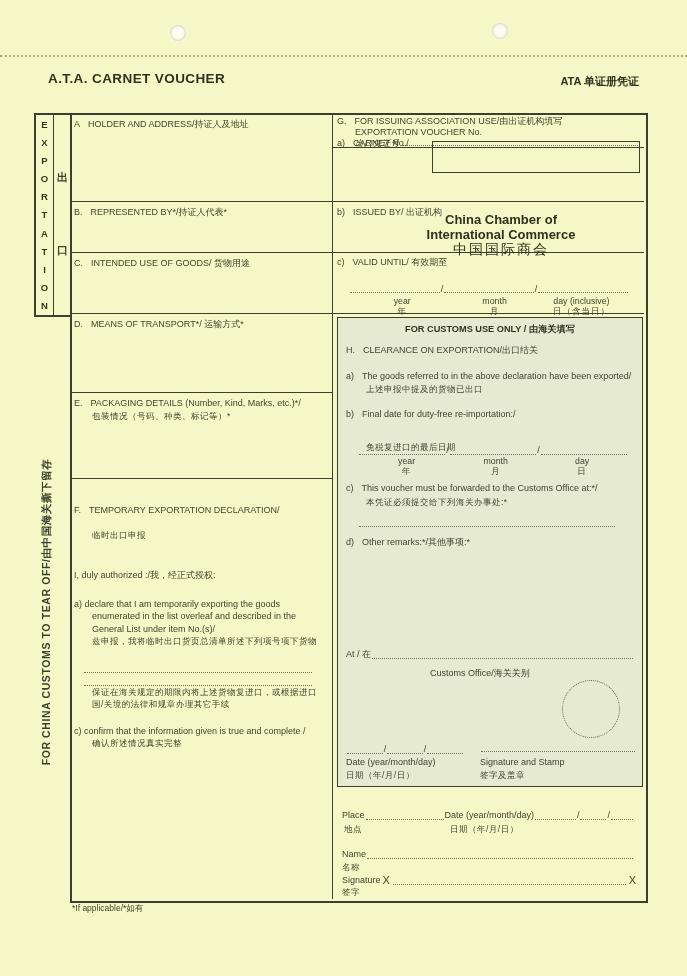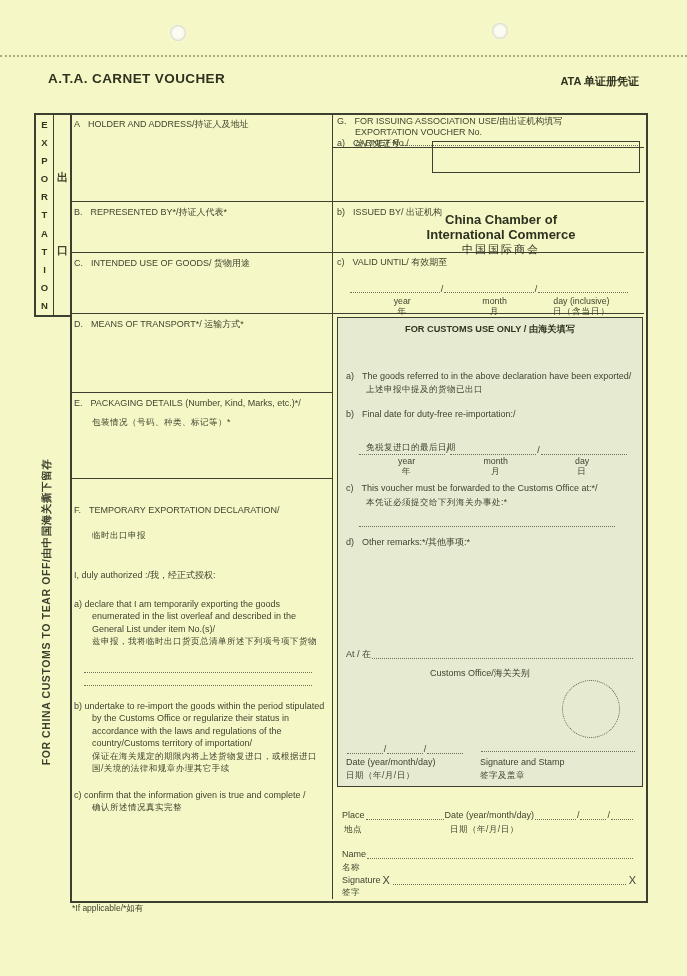--- a/index.html
+++ b/index.html
@@ -30,21 +30,21 @@
   .hang{padding-left:18px;text-indent:-18px;}
   .hang .lab{margin-right:8px;}
   .dotrow{display:flex;align-items:flex-end;}
   .dotfill{flex:1 1 auto;border-bottom:1.5px dotted #6e7057;margin:0 1px 2px;height:8px;}
   .df-fix{flex:0 0 auto;}
   .sec{position:absolute;}
   
   .carnetbox{position:absolute;left:95px;top:4px;width:206px;height:30px;border:1.5px solid #3d4031;}
   .issuer{position:absolute;left:30px;right:4px;top:6px;text-align:center;color:#2e311f;}
   .issuer .l1{font-size:13px;font-weight:bold;line-height:15px;}
-  .issuer .l3{font-size:11px;letter-spacing:2px;margin-top:1px;}
+  .issuer .l3{font-size:14px;letter-spacing:2px;margin-top:1px;}
   .ymd{display:flex;text-align:center;}
   .ymd>div{line-height:10px;}
   .ymd .en{font-size:8.8px;}
   .ymd .zh{font-size:8.5px;letter-spacing:1px;}
   
   .customs{position:absolute;left:337px;top:317px;width:306px;height:470px;background:#e6ead1;border:1.5px solid #3d4031;box-sizing:border-box;}
   .customs .abs{position:absolute;}
   .cust-header{left:0;right:0;top:5px;text-align:center;font-weight:bold;font-size:9.2px;color:#33361f;}
   .stampcircle{position:absolute;left:224px;top:362px;width:56px;height:56px;border:1.5px dotted #5c5f49;border-radius:50%;}
   .bottomsec{position:absolute;left:332px;top:787px;width:312px;height:112px;}
@@ -103,38 +103,37 @@
     <div class="hang"><span class="lab">B.</span><span>REPRESENTED BY*/持证人代表*</span></div>
   </div>
   <div class="sec t9" style="left:74px;top:257px;width:252px;">
     <div class="hang"><span class="lab">C.</span><span>INTENDED USE OF GOODS/ 货物用途</span></div>
   </div>
   <div class="sec t9" style="left:74px;top:318px;width:252px;">
     <div class="hang"><span class="lab">D.</span><span>MEANS OF TRANSPORT*/ 运输方式*</span></div>
   </div>
   <div class="sec t9" style="left:74px;top:397px;width:252px;">
     <div class="hang"><span class="lab">E.</span><span>PACKAGING DETAILS (Number, Kind, Marks, etc.)*/</span></div>
-    <div class="cn" style="padding-left:18px;margin-top:6px;">包装情况（号码、种类、标记等）*</div>
+    <div class="cn" style="padding-left:18px;margin-top:0;">包装情况（号码、种类、标记等）*</div>
   </div>
 
   <div class="sec t9" style="left:74px;top:504px;width:252px;">
     <div class="hang"><span class="lab">F.</span><span>TEMPORARY EXPORTATION DECLARATION/</span></div>
     <div class="cn" style="padding-left:18px;margin-top:12px;">临时出口申报</div>
 
     <div style="margin-top:28px;">I, duly authorized :/我，经正式授权:</div>
 
     <div class="hang" style="margin-top:16px;">a) declare that I am temporarily exporting the goods enumerated in the list overleaf and described in the General List under item No.(s)/</div>
     <div class="cn" style="padding-left:18px;">兹申报，我将临时出口货页总清单所述下列项号项下货物</div>
 
     <div class="declines">
       <div></div>
       <div></div>
     </div>
 
-    <div class="hang" style="margin-top:14px;">b) undertake to re-import the goods within the period stipulated by the Customs Office or regularize their status in accordance with the laws and regulations of the country/Customs territory of importation/</div>
     <div class="cn" style="padding-left:18px;">保证在海关规定的期限内将上述货物复进口，或根据进口国/关境的法律和规章办理其它手续</div>
 
     <div class="hang" style="margin-top:14px;">c) confirm that the information given is true and complete /</div>
     <div class="cn" style="padding-left:18px;">确认所述情况真实完整</div>
   </div>
 
   <div class="sec t9" style="left:337px;top:116px;width:302px;line-height:10.5px;">
     <div class="hang"><span class="lab">G.</span><span>FOR ISSUING ASSOCIATION USE/由出证机构填写</span></div>
     <div style="padding-left:18px;">EXPORTATION VOUCHER No.</div>
     <div class="dotrow" style="padding-left:18px;font-style:italic;">
@@ -178,20 +177,21 @@
       <div style="width:34%;">
           <div class="en">day (inclusive)</div>
           <div class="zh">日（含当日）</div>
         </div>
     </div>
   </div>
 
   <div class="customs">
     <div class="abs cust-header">FOR CUSTOMS USE ONLY / 由海关填写</div>
 
+    <div class="abs t9 hang" style="left:8px;top:26px;width:286px;"><span class="lab">H.</span><span>CLEARANCE ON EXPORTATION/出口结关</span></div>
 
     <div class="abs t9 hang" style="left:8px;top:52px;width:290px;"><span class="lab">a)</span><span>The goods referred to in the above declaration have been exported/</span></div>
     <div class="abs cn" style="left:28px;top:66px;">上述申报中提及的货物已出口</div>
 
     <div class="abs t9 hang" style="left:8px;top:90px;width:290px;"><span class="lab">b)</span><span>Final date for duty-free re-importation:/</span></div>
     <div class="abs cn" style="left:28px;top:124px;">免税复进口的最后日期</div>
     <div class="abs dotrow t9" style="left:20px;top:126px;width:270px;">
       <span class="dotfill"></span>
       <span>/</span>
       <span class="dotfill"></span>

